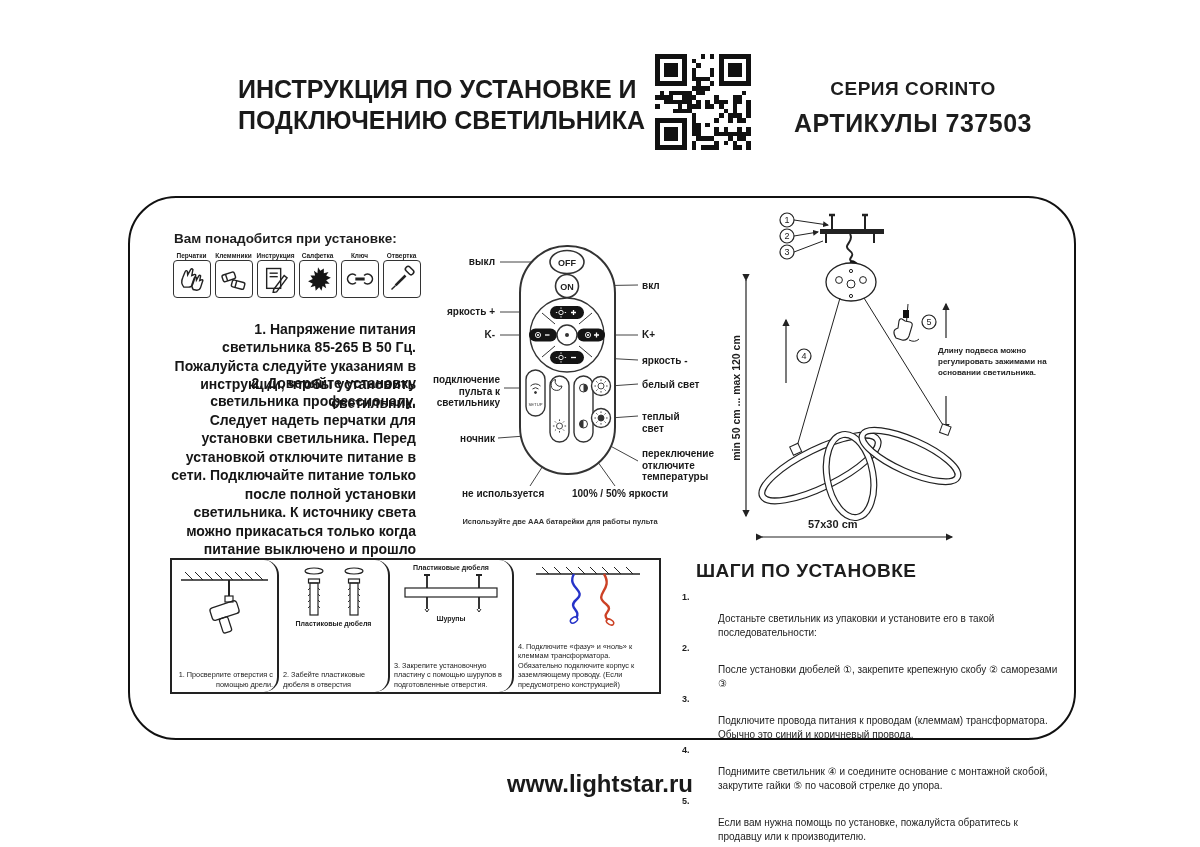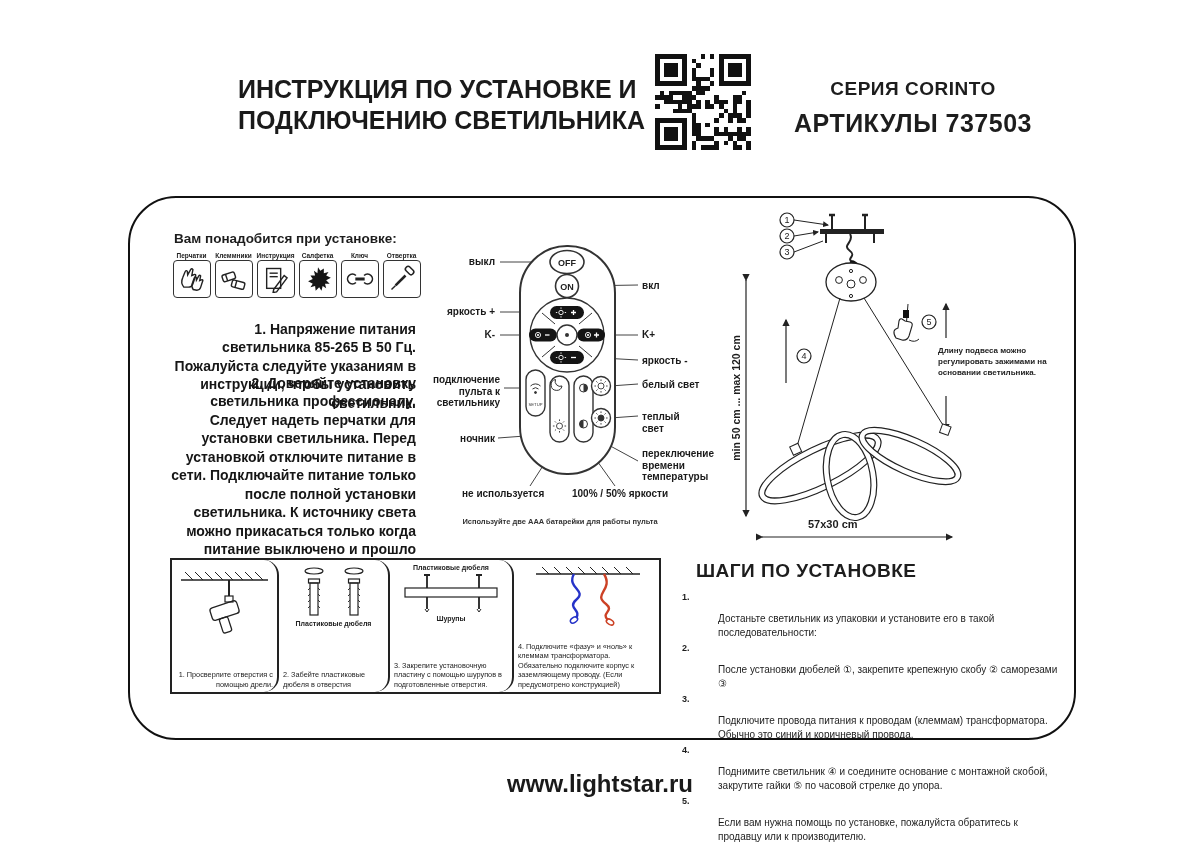--- a/index.html
+++ b/index.html
@@ -352,21 +352,21 @@
     <div class="rlabel" style="left:10px;top:20px;width:65px;text-align:right;">выкл</div>
     <div class="rlabel" style="left:222px;top:44px;">вкл</div>
     <div class="rlabel" style="left:0px;top:70px;width:75px;text-align:right;">яркость +</div>
     <div class="rlabel" style="left:20px;top:93px;width:55px;text-align:right;">K-</div>
     <div class="rlabel" style="left:222px;top:93px;">K+</div>
     <div class="rlabel" style="left:222px;top:119px;">яркость -</div>
     <div class="rlabel" style="left:0px;top:138px;width:80px;text-align:right;">подключение пульта к светильнику</div>
     <div class="rlabel" style="left:222px;top:143px;">белый свет</div>
     <div class="rlabel" style="left:222px;top:175px;">теплый свет</div>
     <div class="rlabel" style="left:15px;top:197px;width:60px;text-align:right;">ночник</div>
-    <div class="rlabel" style="left:222px;top:212px;width:85px;">переключение времени температуры</div>
+    <div class="rlabel" style="left:222px;top:212px;width:85px;">переключение отключите температуры</div>
     <div class="rlabel" style="left:42px;top:252px;width:110px;">не используется</div>
     <div class="rlabel" style="left:152px;top:252px;width:125px;">100% / 50% яркости</div>
     <div id="battery-note">Используйте две AAA батарейки для работы пульта</div>
   </div>
 
   <div class="abs" id="fixture-wrap">
     <svg width="345" height="360" viewBox="0 0 345 360">
       <defs>
         <marker id="ah" markerWidth="7" markerHeight="7" refX="5" refY="3" orient="auto">
           <path d="M0,0 L6,3 L0,6 z" fill="#222"></path>

